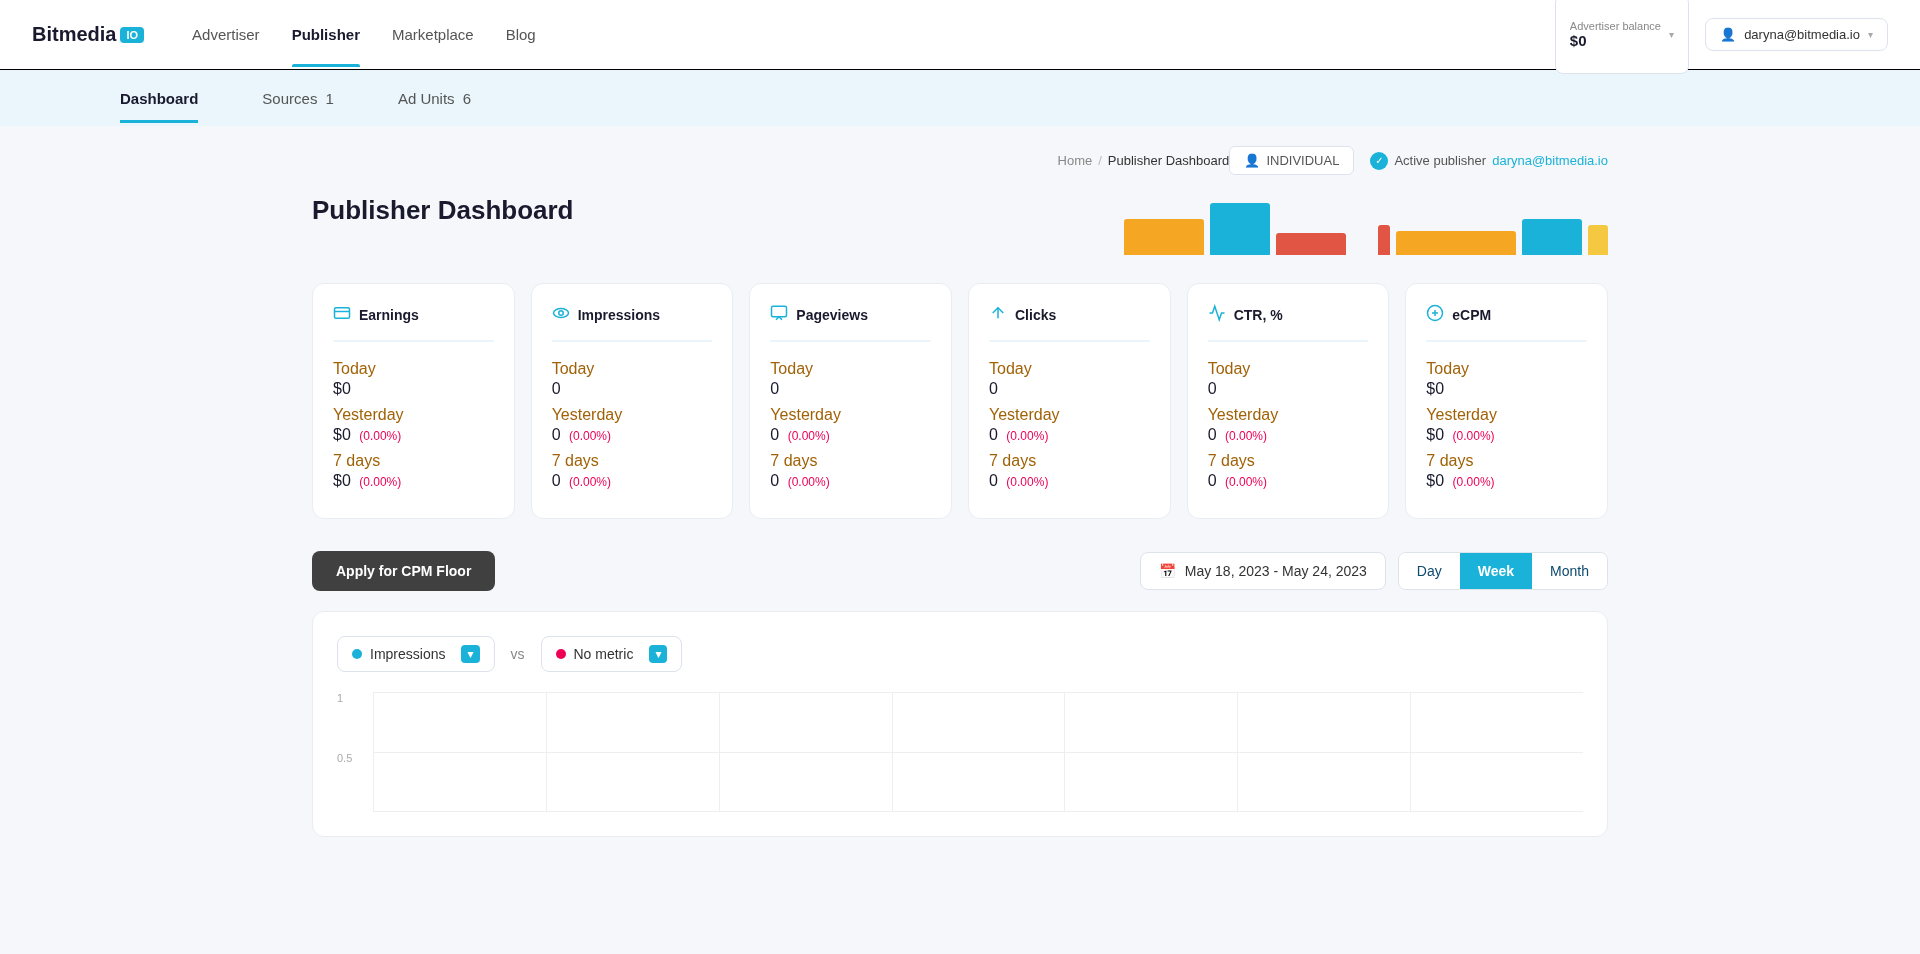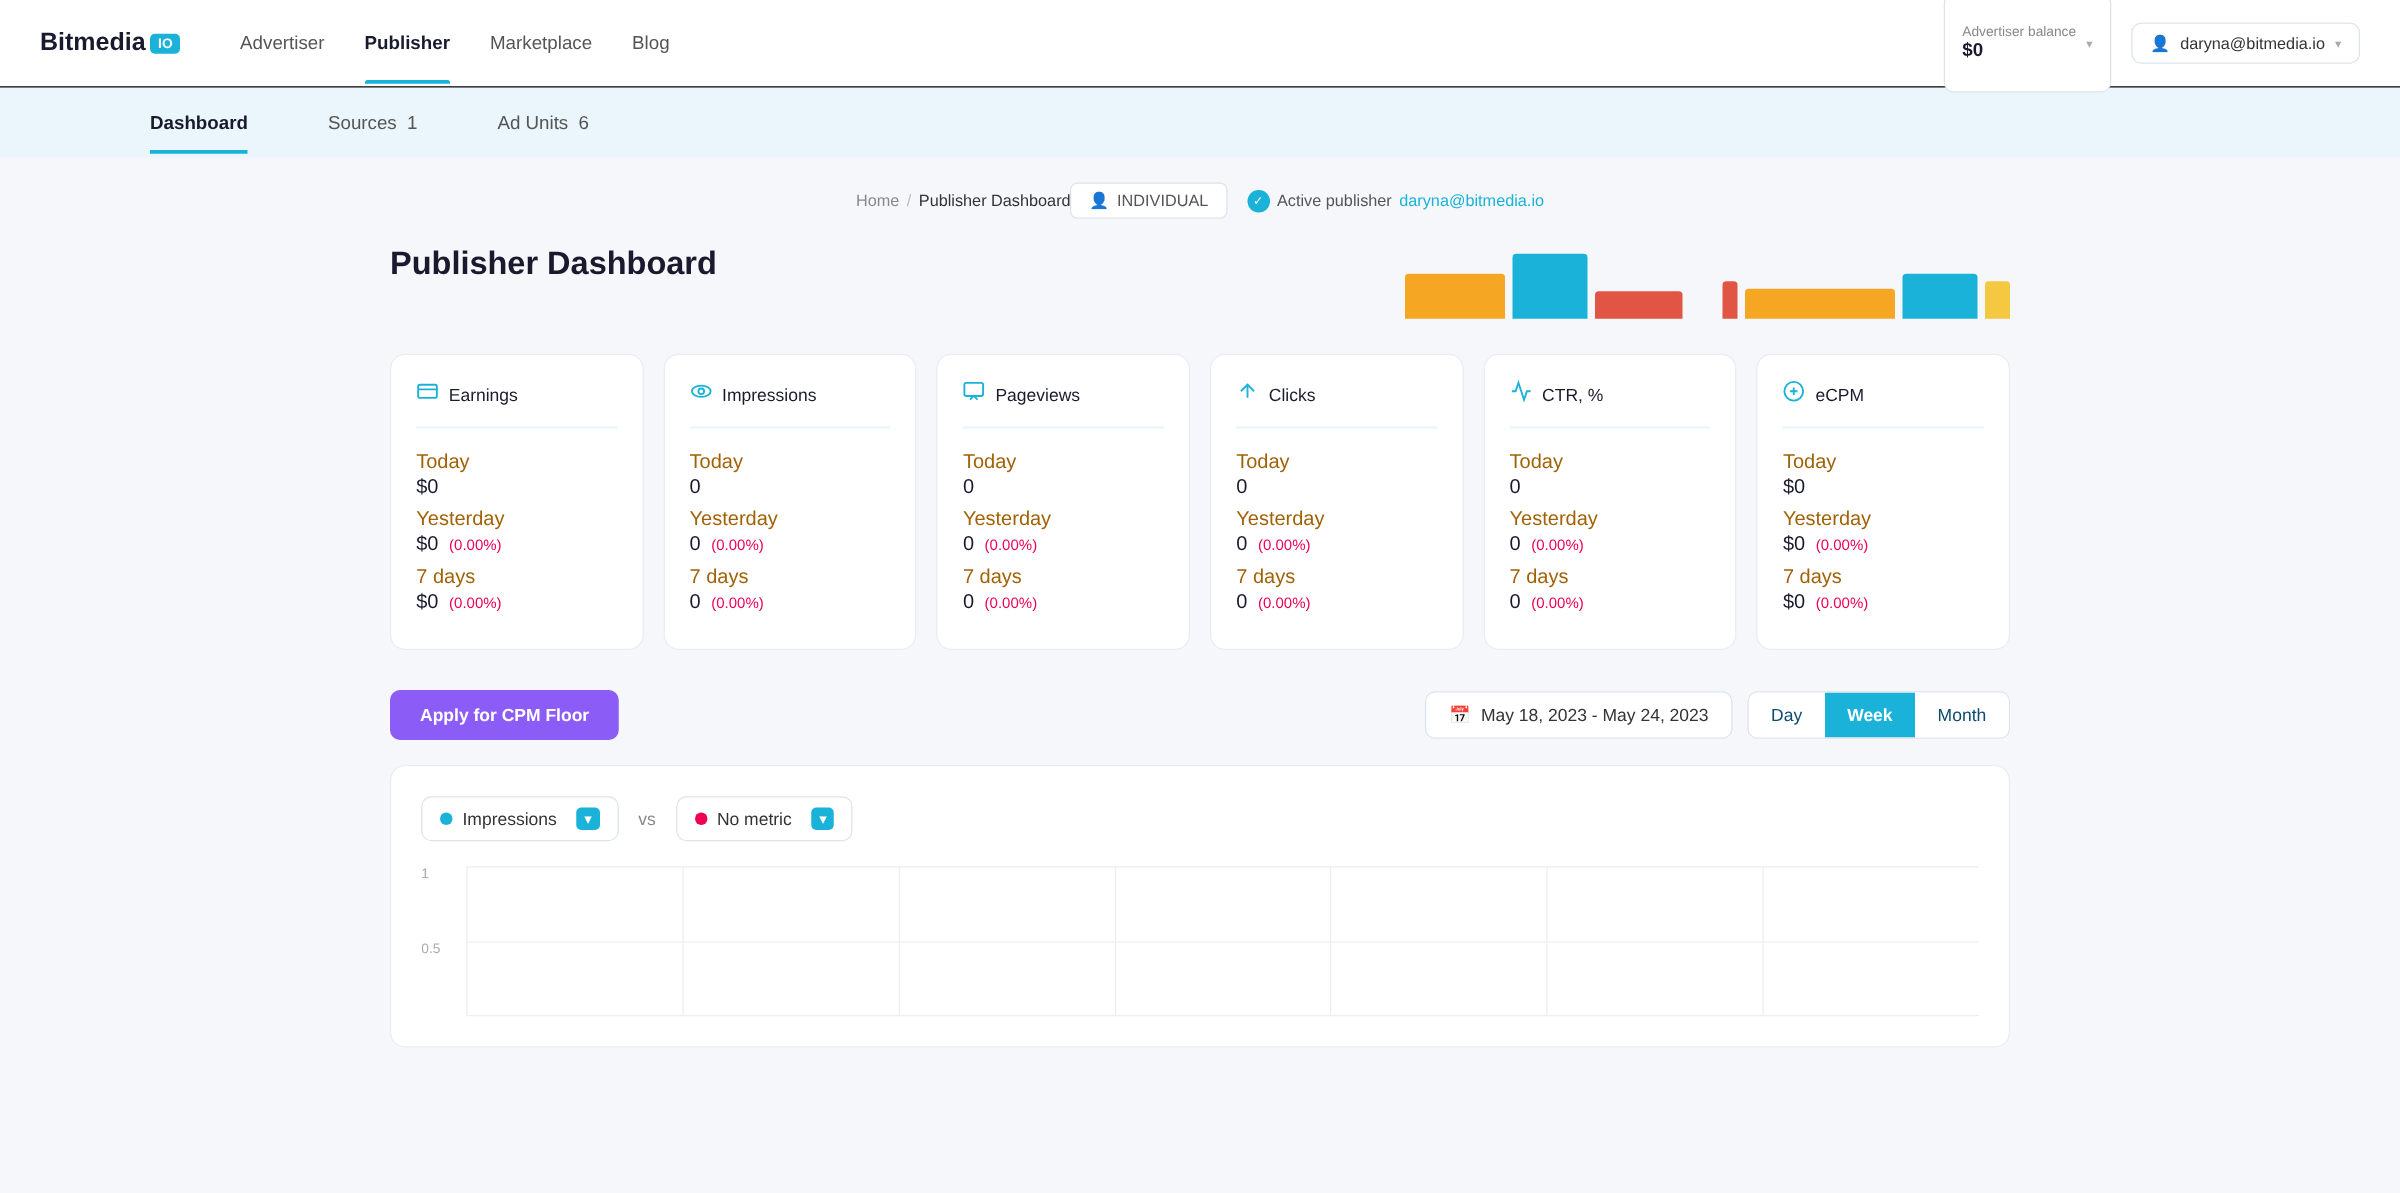--- a/index.html
+++ b/index.html
@@ -132,21 +132,21 @@
     .main-content {
       max-width: 1360px;
       margin: 0 auto;
       padding: 20px 32px 40px;
     }
 
     
     .breadcrumb-row {
       display: flex;
       align-items: center;
-      justify-content: center;
+      justify-content: flex-end;
       margin-bottom: 20px;
     }
     .breadcrumb {
       display: flex;
       align-items: center;
       gap: 6px;
       color: #888;
       font-size: 13px;
     }
     .breadcrumb-link { color: #888; cursor: pointer; }
@@ -228,38 +228,38 @@
       gap: 8px;
       margin-bottom: 18px;
       padding-bottom: 14px;
       border-bottom: 2px solid #eaf6fb;
     }
     .stat-icon {
       color: #1ab2d8;
       font-size: 16px;
     }
     .stat-label {
-      font-weight: 400;
+      font-weight: 700;
       font-size: 14px;
       color: #1a1a2e;
     }
     .stat-row { margin-bottom: 8px; }
     .stat-period { color: #a16207; font-size: 16px; margin-bottom: 2px; }
     .stat-value { font-size: 16px; font-weight: 500; color: #1a1a2e; }
     .stat-change { font-size: 12px; color: #e05; margin-left: 4px; }
 
     
     .controls-row {
       display: flex;
       align-items: center;
       justify-content: space-between;
       margin-bottom: 20px;
     }
     .apply-btn {
-      background: #8b5cf6;
+      background: #404040;
       color: #fff;
       border: none;
       border-radius: 8px;
       padding: 12px 24px;
       font-size: 14px;
       font-weight: 600;
       cursor: pointer;
     }
     .date-controls {
       display: flex;

